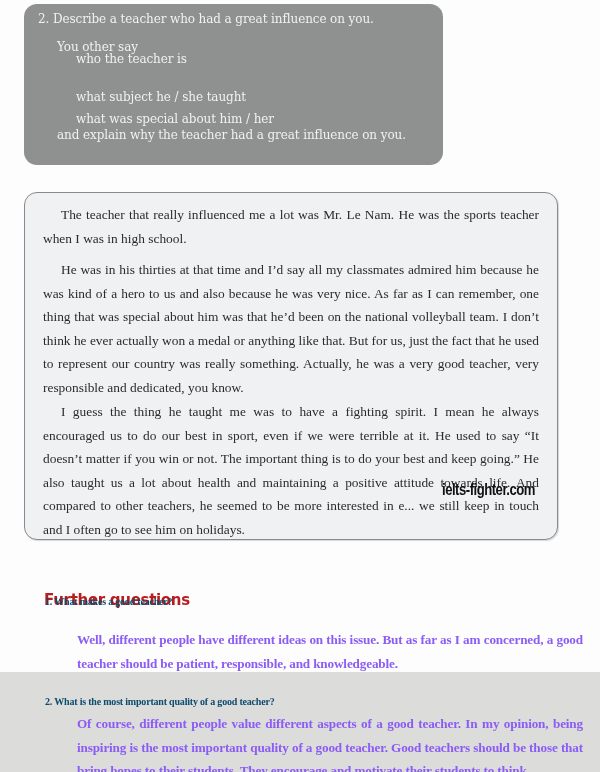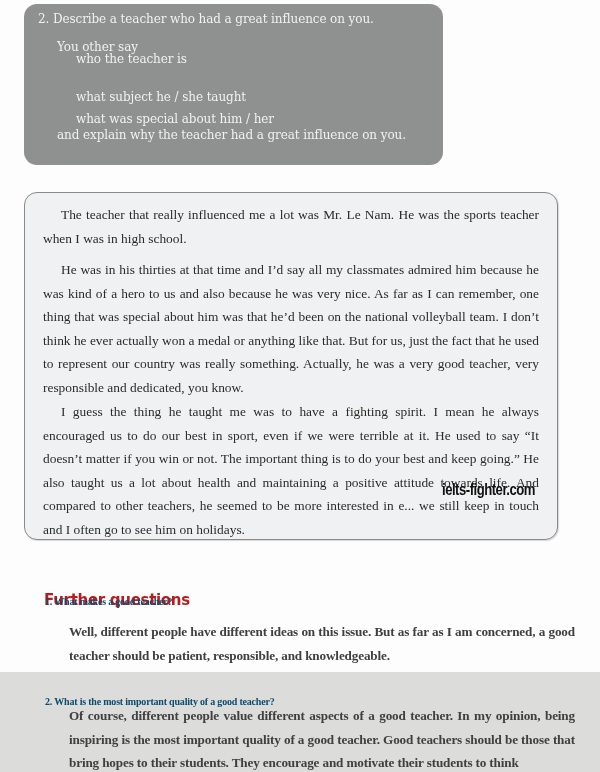--- a/index.html
+++ b/index.html
@@ -94,25 +94,25 @@
       font-weight: bold;
       white-space: nowrap;
       letter-spacing: -0.2px;
     }
     .q-answer {
       position: absolute;
       left: 69px;
       width: 506px;
       font-size: 13.2px;
       line-height: 23.5px;
-      color: #404040;
+      color: #8b5cf6;
       font-weight: bold;
       text-align: justify;
       letter-spacing: -0.15px;
-      margin: 0;
+      margin: 8px;
     }
     .shaded-band {
       position: absolute;
       left: 0;
       top: 672px;
       width: 600px;
       height: 100px;
       background: #dcdcdb;
     }
   </style>

